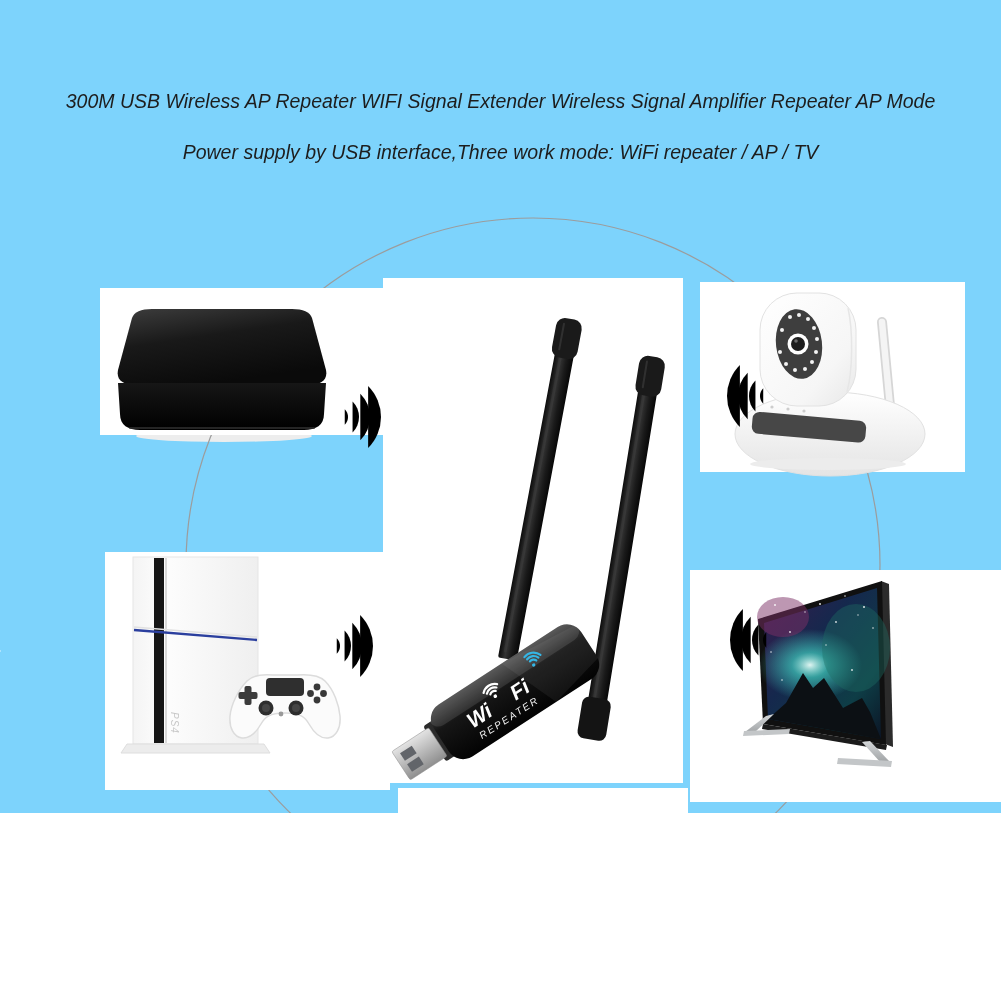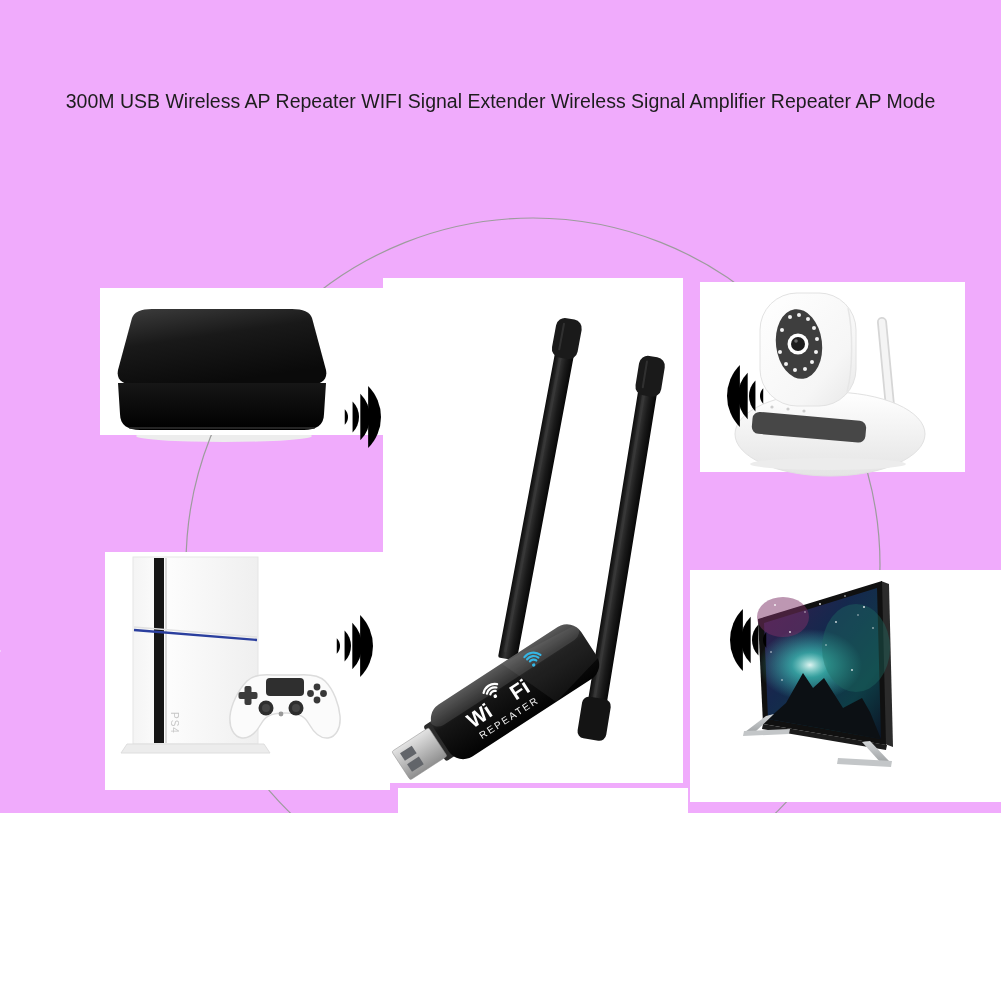--- a/index.html
+++ b/index.html
@@ -1,34 +1,35 @@
 <!DOCTYPE html>
 <html style="--wifi: #4f94b4; --circle: #9c9c9c; --cyan: #35b6e5; --ps4_blue: #2b3f9e; --title_text: #1d1d1d;"><head>
 <meta charset="utf-8">
 <style>
   html,body{margin:0;padding:0;background:#fff;}
-  .stage{position:relative;width:1001px;height:813px;background:#f0abfc;overflow:hidden;
-         font-family:"Liberation Sans", sans-serif;}
+  .stage{position:relative;width:1001px;height:813px;background:#7dd3fc;overflow:hidden;
+         font-family:"Liberation Sans", sans-serif;font-style:italic;}
   .title{position:absolute;left:0;width:100%;text-align:center;color:var(--title_text,#1d1d1d);
          font-size:19.5px;font-weight:400;letter-spacing:0;}
   .t1{top:90px;}
   .t2{top:141px;}
   svg{position:absolute;left:0;top:0;}
   .ring{fill:none;stroke:var(--circle,#9c9c9c);stroke-width:1.2;}
   .cyanfan path{fill:none;stroke:var(--cyan,#35b6e5);stroke-width:2.2;stroke-linecap:round;}
   .whitefan path{fill:none;stroke:#ffffff;stroke-width:2.2;stroke-linecap:round;}
   .ps4line{stroke:var(--ps4_blue,#2b3f9e);stroke-width:2.4;}
   text{font-family:"Liberation Sans", sans-serif;}
 </style>
 </head>
 <body>
 
 <div class="stage">
 
   <div class="title t1">300M USB Wireless AP Repeater WIFI Signal Extender Wireless Signal Amplifier Repeater AP Mode</div>
+  <div class="title t2">Power supply by USB interface,Three work mode: WiFi repeater / AP / TV</div>
 
   <svg width="1001" height="1001" viewBox="0 0 1001 1001">
     <defs>
       <linearGradient id="boxTop" x1="0" y1="0" x2="0.4" y2="1">
         <stop offset="0" stop-color="#3d3d3d"></stop>
           <stop offset="0.45" stop-color="#191919"></stop>
           <stop offset="1" stop-color="#0a0a0a"></stop>
       </linearGradient>
       <linearGradient id="boxFront" x1="0" y1="0" x2="0" y2="1">
         <stop offset="0" stop-color="#161616"></stop>

